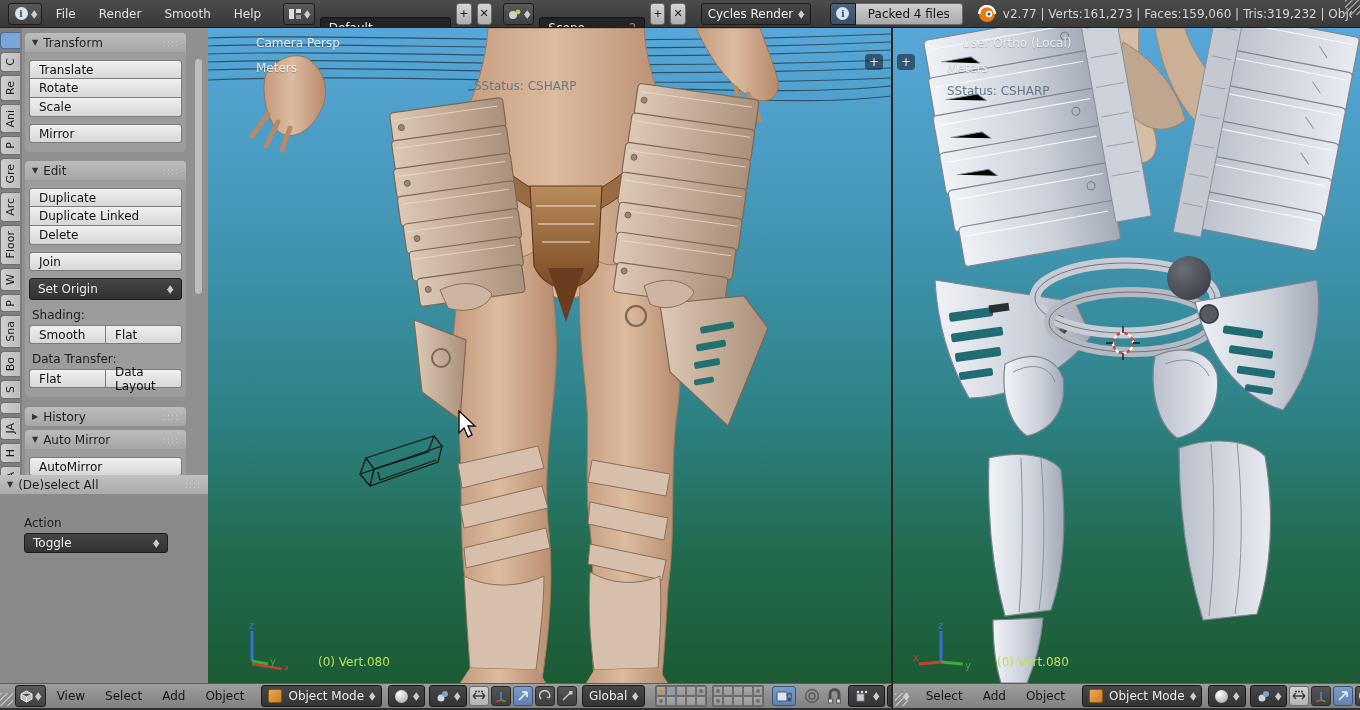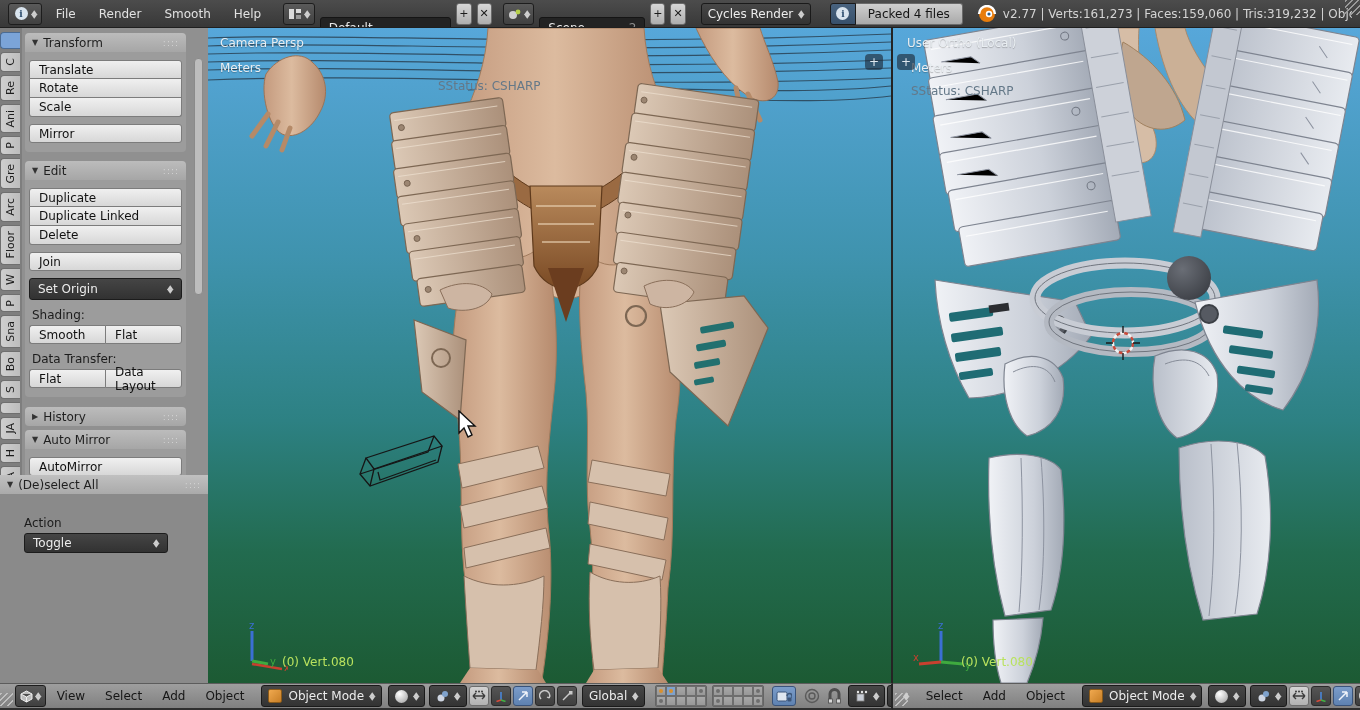--- a/index.html
+++ b/index.html
@@ -64,21 +64,21 @@
   .flabel{color:#1c1c1c;margin:8px 0 3px 3px;}
   .shelf-scroll{position:absolute;left:194px;top:30px;width:7px;height:235px;background:#bdbdbd;border-radius:4px;border:1px solid #8a8a8a;}
   .deselect{position:absolute;left:0;top:447px;width:208px;bottom:0;background:#8a8a8a;}
   .deselect .phead{border-radius:0;background:linear-gradient(#c0c0c0,#aaaaaa);}
   .deselect .inner{padding:14px 10px 0 24px;}
   
   .vpcanvas{position:absolute;top:0;bottom:0;}
   .vpcanvas.left{left:208px;width:683px;}
   .vpcanvas.right{left:0;width:467px;}
   .vpcanvas svg.scene{position:absolute;left:0;top:0;}
-  .ovl{position:absolute;color:#e9eef2;text-shadow:0 1px 1px rgba(0,0,0,.25);}
+  .ovl{position:absolute;color:#e9eef2;text-shadow:0 1px 1px rgba(0,0,0,.25);margin-left:36px;}
   .ovl.dim{color:#647888;text-shadow:none;}
   .ovl.obj{color:#b9e25e;text-shadow:none;}
   .expand-plus{position:absolute;width:18px;height:16px;border-radius:4px;background:rgba(30,45,60,.65);
     color:#dfe8ef;display:flex;align-items:center;justify-content:center;font-size:12px;line-height:1;}
   .gizmo{position:absolute;left:18px;bottom:10px;}
   
   .hrow{position:absolute;left:0;top:683px;width:1360px;height:27px;display:flex;}
   .vph{position:relative;height:27px;box-sizing:border-box;border-top:1px solid #5c5c5c;border-bottom:2px solid #2f2f2f;
     background:linear-gradient(#9e9e9e,#808080);display:flex;align-items:center;gap:2px;padding:0 5px;
     color:#151515;white-space:nowrap;overflow:hidden;}
@@ -587,21 +587,21 @@
           <path d="M100,592 L150,590 C148,614 142,636 134,655 L108,655 C102,636 100,614 100,592 Z" fill="url(#metG)" stroke="#7e8490" stroke-width="1.2"></path>
           <path d="M286,420 C320,408 356,412 372,428 C382,486 378,542 364,586 L310,592 C294,540 286,480 286,420 Z" fill="url(#metG2)" stroke="#7e8490" stroke-width="1.2"></path>
           <path d="M318,416 C322,474 322,536 316,588 M344,414 C350,474 350,534 342,586" fill="none" stroke="#8d93a0" stroke-width="1"></path>
 
           <g>
             <circle cx="230" cy="315" r="10" fill="none" stroke="#c94a3a" stroke-width="2.4" stroke-dasharray="4 4"></circle>
             <circle cx="230" cy="315" r="10" fill="none" stroke="#f2f2f2" stroke-width="2.4" stroke-dasharray="4 4" stroke-dashoffset="4"></circle>
             <path d="M230,298 v7 M230,325 v7 M213,315 h7 M240,315 h7" stroke="#1a1a1a" stroke-width="1.4"></path>
           </g>
         </svg>
-        <span class="ovl" style="left:14px;top:8px">User Ortho (Local)</span>
+        <span class="ovl" style="left:33px;top:8px">User Ortho (Local)</span>
         <span class="ovl" style="left:18px;top:33px">Meters</span>
         <span class="ovl dim" style="left:18px;top:56px">SStatus: CSHARP</span>
         <span class="expand-plus" style="left:4px;top:26px">+</span>
         <svg class="gizmo" width="62" height="52">
           <line x1="30" y1="10" x2="30" y2="40" stroke="#3b6fd4" stroke-width="3"></line>
           <line x1="8" y1="43" x2="30" y2="41" stroke="#c8402f" stroke-width="3"></line>
           <line x1="30" y1="41" x2="52" y2="43" stroke="#3faa3f" stroke-width="3"></line>
           <text x="27" y="8" fill="#3b6fd4" font-size="10">z</text>
           <text x="2" y="40" fill="#c8402f" font-size="10">x</text>
           <text x="54" y="48" fill="#3faa3f" font-size="10">y</text>

